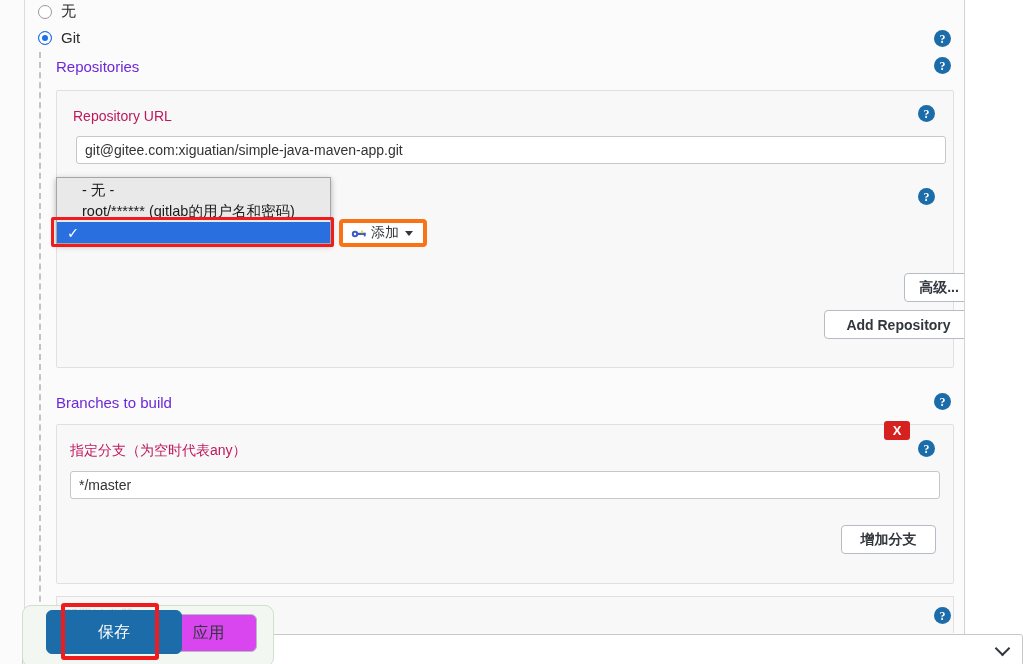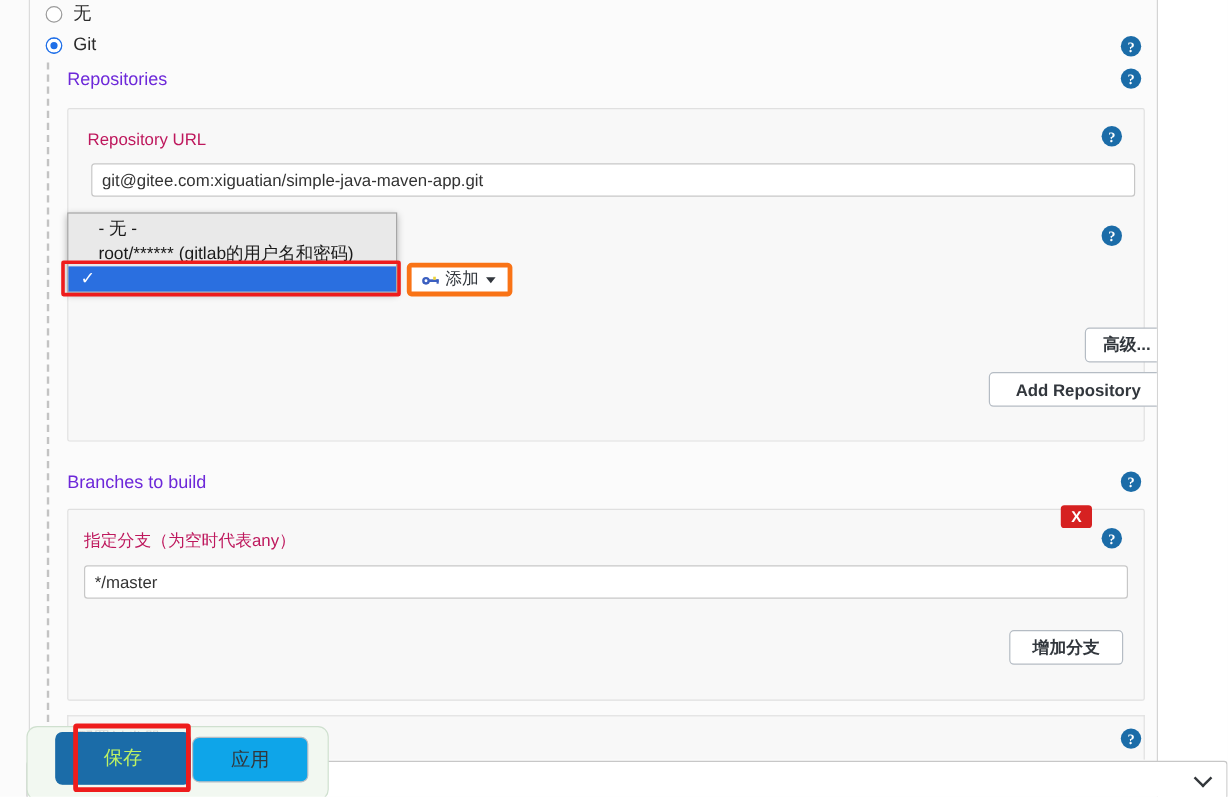--- a/index.html
+++ b/index.html
@@ -201,35 +201,35 @@
   .ghost-text {
     position: absolute;
     color: #cfcfcf;
     font-size: 14px;
     white-space: nowrap;
     z-index: 31;
   }
   #btn-save {
     position: absolute;
     left: 46px; top: 610px;
-    width: 113px; height: 44px;
+    width: 136px; height: 44px;
     background: #1b6ca8;
     border: 1px solid #1b6ca8;
     border-radius: 6px;
-    color: #bef264;
+    color: #ffffff;
     font-size: 16px;
     display: flex; align-items: center; justify-content: center;
     cursor: pointer;
     z-index: 34;
   }
   #btn-apply {
     position: absolute;
     left: 160px; top: 614px;
     width: 97px; height: 38px;
-    background: #0ea5e9;
+    background: #d946ef;
     border: 1px solid #b5bcc4;
     border-radius: 6px;
     color: #32373d;
     font-size: 16px;
     display: flex; align-items: center; justify-content: center;
     cursor: pointer;
     z-index: 33;
   }
   #save-highlight {
     position: absolute;

